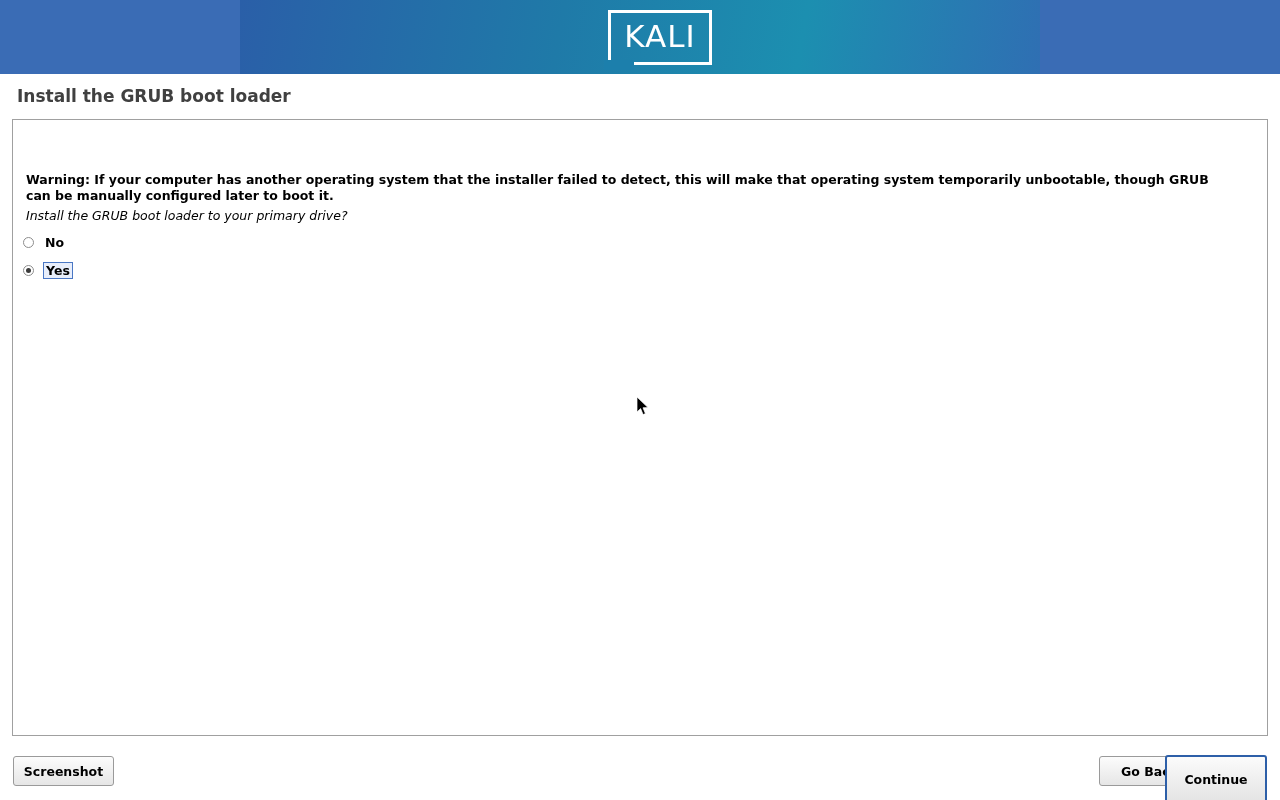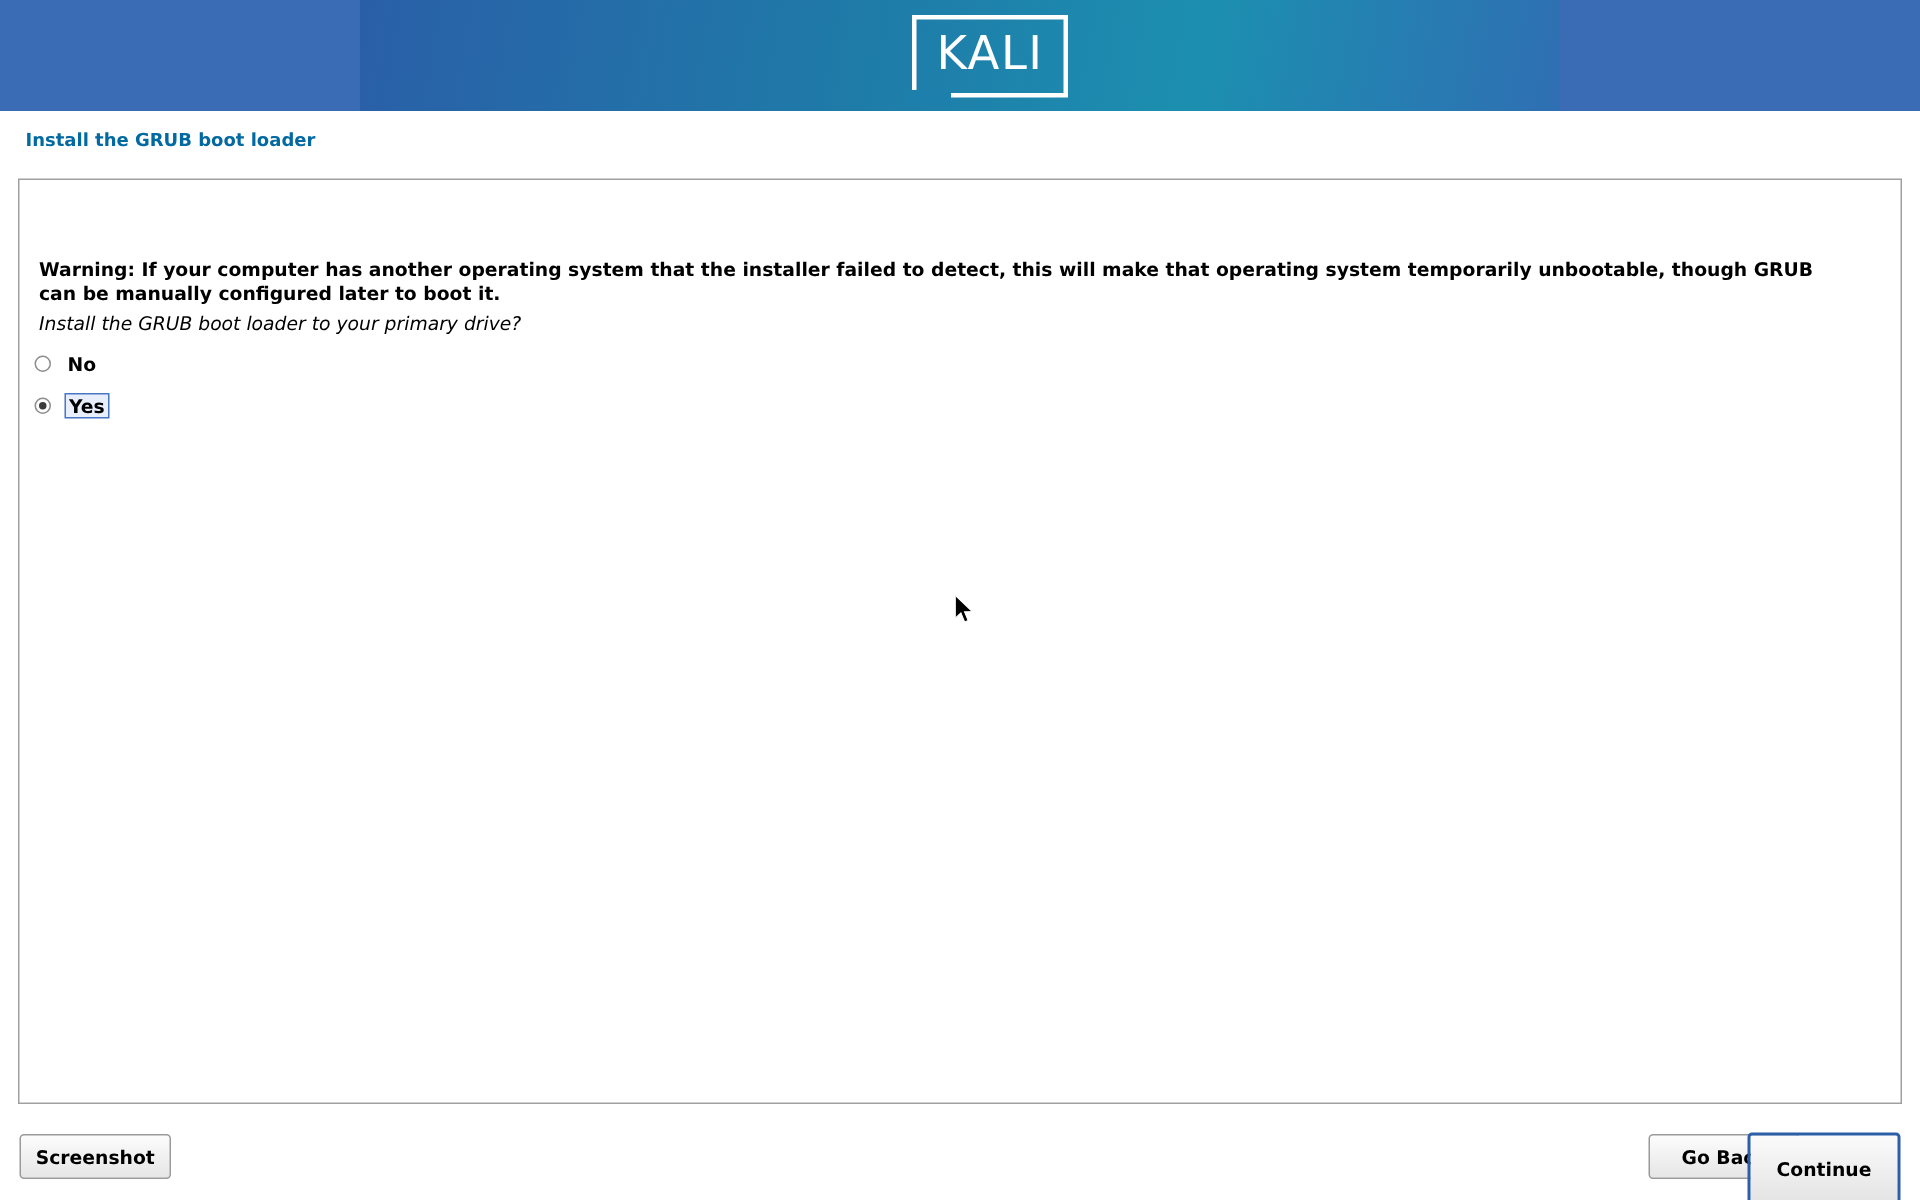--- a/index.html
+++ b/index.html
@@ -62,22 +62,22 @@
     height: 10px;
     background: #1c7fac;
   }
 
   
   .step-title {
     position: absolute;
     left: 17px;
     top: 86px;
     font-weight: bold;
-    font-size: 12px;
-    color: #0369a1;
+    font-size: 17px;
+    color: #404040;
   }
 
   
   .frame {
     position: absolute;
     left: 12px;
     top: 119px;
     width: 1256px;
     height: 617px;
     border: 1px solid #a0a0a0;

